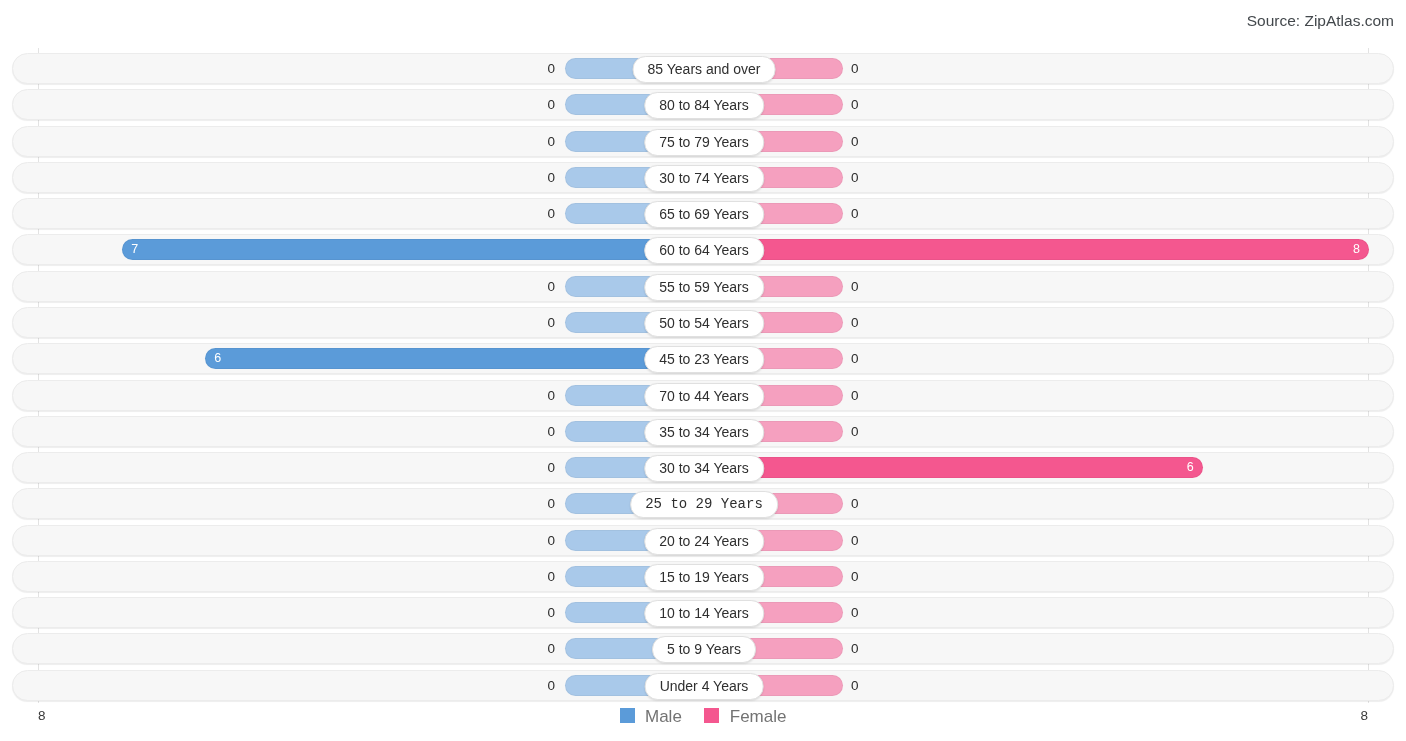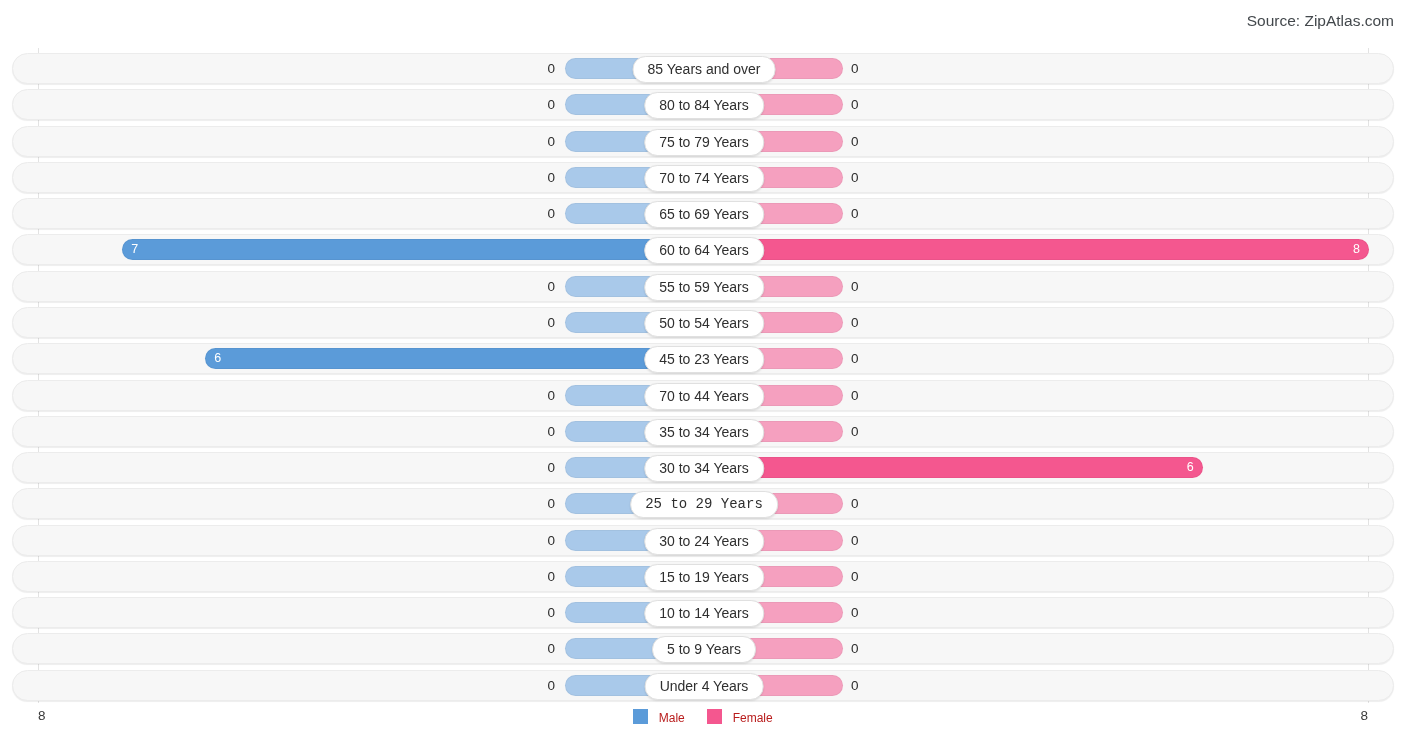--- a/index.html
+++ b/index.html
@@ -171,22 +171,22 @@
   }
   .legend-swatch {
     display: inline-block;
     width: 15px;
     height: 15px;
     vertical-align: -2px;
     margin-right: 6px;
   }
   .legend-text {
     display: inline-block;
-    font-size: 12px;
-    color: #b91c1c;
+    font-size: 17px;
+    color: #737373;
     vertical-align: middle;
   }
 </style>
 </head>
 <body>
 
 <div id="header">
   <div id="source-label">Source: ZipAtlas.com</div>
 </div>
 
@@ -213,21 +213,21 @@
         <div class="bar bar-female stub" style="left: 691px; width: 139px;"></div>
         <div class="outside-value outside-male" style="right: 838px;">0</div>
         <div class="outside-value outside-female" style="left: 838px;">0</div>
         <div class="cat-pill" style="left: 691px;">75 to 79 Years</div>
       </div>
       <div class="row" style="top: 113.84px;">
         <div class="bar bar-male stub" style="left: 552px; width: 139px;"></div>
         <div class="bar bar-female stub" style="left: 691px; width: 139px;"></div>
         <div class="outside-value outside-male" style="right: 838px;">0</div>
         <div class="outside-value outside-female" style="left: 838px;">0</div>
-        <div class="cat-pill" style="left: 691px;">70 to 74 Years</div>
+        <div class="cat-pill" style="left: 691px;">30 to 74 Years</div>
       </div>
       <div class="row" style="top: 150.12px;">
         <div class="bar bar-male stub" style="left: 552px; width: 139px;"></div>
         <div class="bar bar-female stub" style="left: 691px; width: 139px;"></div>
         <div class="outside-value outside-male" style="right: 838px;">0</div>
         <div class="outside-value outside-female" style="left: 838px;">0</div>
         <div class="cat-pill" style="left: 691px;">65 to 69 Years</div>
       </div>
       <div class="row" style="top: 186.4px;">
         <div class="bar bar-male" style="left: 109.125px; width: 581.875px;">
@@ -287,21 +287,21 @@
         <div class="bar bar-female stub" style="left: 691px; width: 139px;"></div>
         <div class="outside-value outside-male" style="right: 838px;">0</div>
         <div class="outside-value outside-female" style="left: 838px;">0</div>
         <div class="cat-pill" style="left: 691px; font-family: Liberation Mono, monospace;">25 to 29 Years</div>
       </div>
       <div class="row" style="top: 476.64px;">
         <div class="bar bar-male stub" style="left: 552px; width: 139px;"></div>
         <div class="bar bar-female stub" style="left: 691px; width: 139px;"></div>
         <div class="outside-value outside-male" style="right: 838px;">0</div>
         <div class="outside-value outside-female" style="left: 838px;">0</div>
-        <div class="cat-pill" style="left: 691px;">30 to 24 Years</div>
+        <div class="cat-pill" style="left: 691px;">20 to 24 Years</div>
       </div>
       <div class="row" style="top: 512.92px;">
         <div class="bar bar-male stub" style="left: 552px; width: 139px;"></div>
         <div class="bar bar-female stub" style="left: 691px; width: 139px;"></div>
         <div class="outside-value outside-male" style="right: 838px;">0</div>
         <div class="outside-value outside-female" style="left: 838px;">0</div>
         <div class="cat-pill" style="left: 691px;">15 to 19 Years</div>
       </div>
       <div class="row" style="top: 549.2px;">
         <div class="bar bar-male stub" style="left: 552px; width: 139px;"></div>

